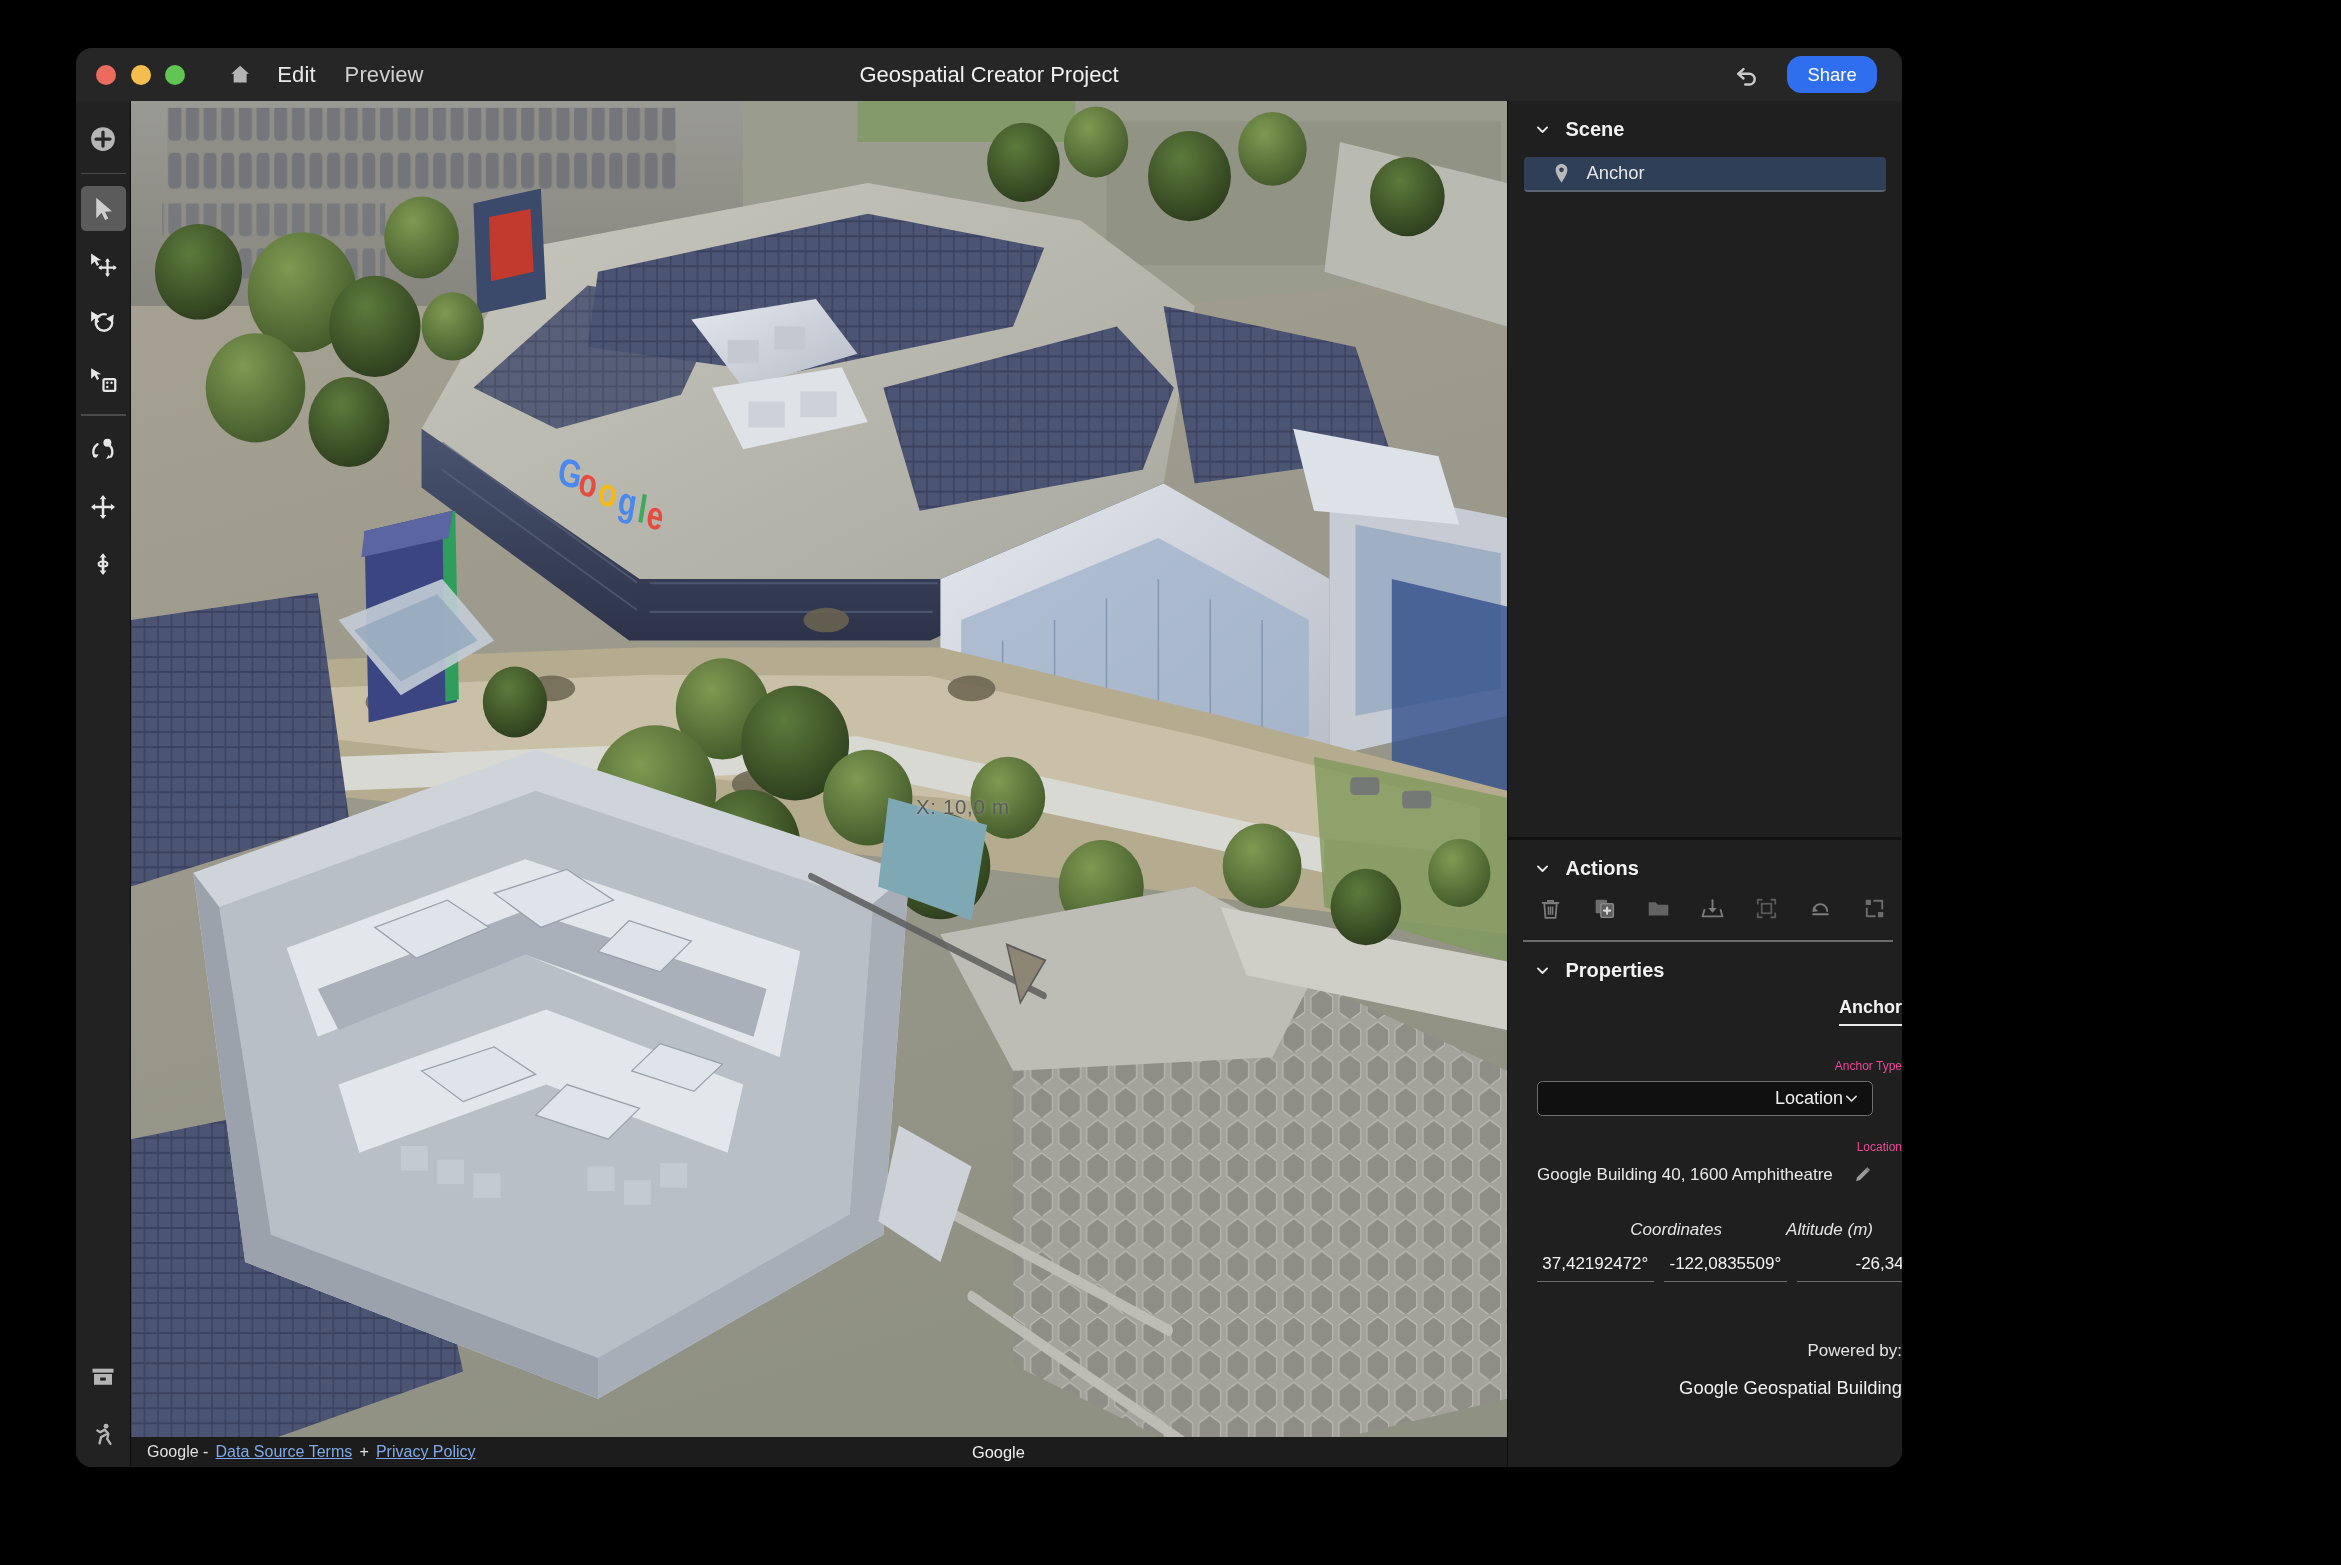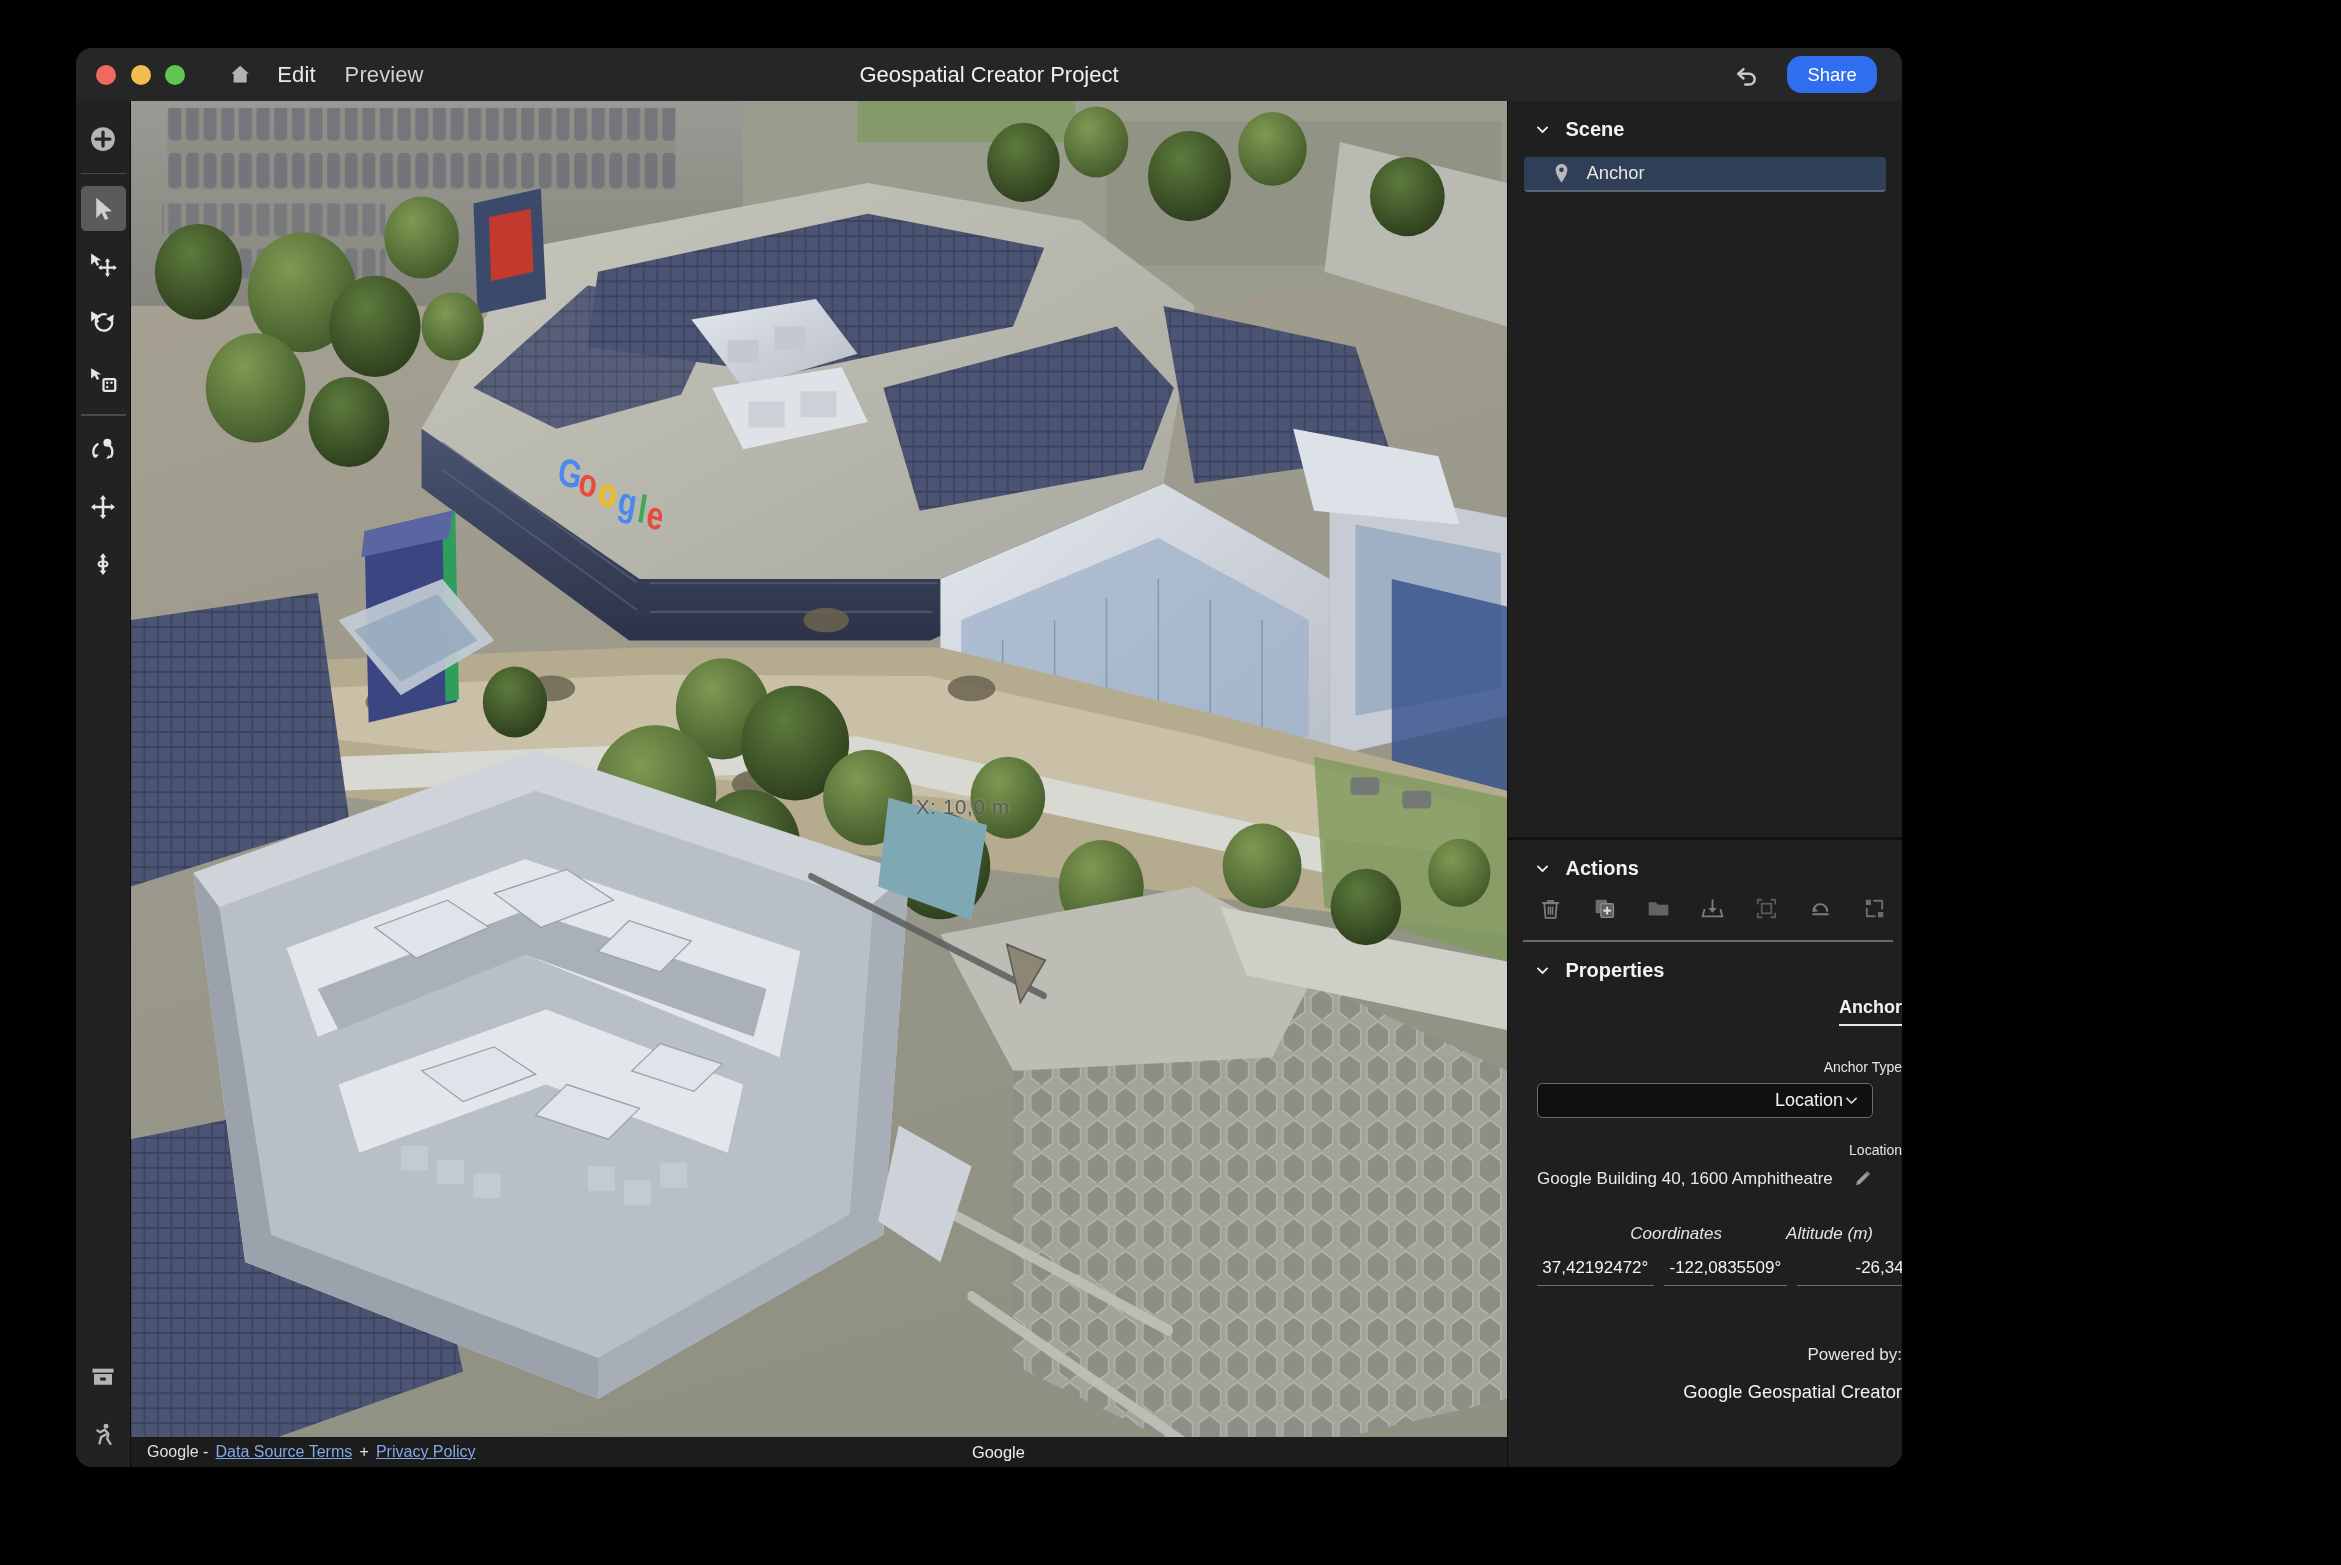--- a/index.html
+++ b/index.html
@@ -238,22 +238,22 @@
   .prop-tab {
     margin: 5.3px 0 0 29px;
     display: inline-block;
     font-size: 18px;
     color: #f2f2f2;
     font-weight: bold;
     border-bottom: 2px solid #e9e9e9;
     padding-bottom: 5.3px;
   }
   .prop-label {
-    font-size: 14px;
-    color: #e5e5e5;
+    font-size: 12px;
+    color: #ec4899;
     margin: 0 0 8px 29px;
   }
   .prop-label.top-gap { margin-top: 33px; }
   .select-box {
     margin: 0 29px 0 29px;
     height: 35px;
     background: #101010;
     border: 1.3px solid #6e6e6e;
     border-radius: 5.3px;
     display: flex;
@@ -846,18 +846,18 @@
           <span class="c-lbl">Coordinates</span>
           <span class="a-lbl">Altitude (m)</span>
         </div>
         <div class="coord-row">
           <span class="coord-field">37,42192472°</span>
           <span class="coord-field">-122,0835509°</span>
           <span class="coord-field alt">-26,34</span>
         </div>
 
         <div class="powered">Powered by:</div>
-        <div class="powered-name">Google Geospatial Creator</div>
+        <div class="powered-name">Google Geospatial Building</div>
       </div>
     </div>
   </div>
 </div>
 
 
 </body></html>

